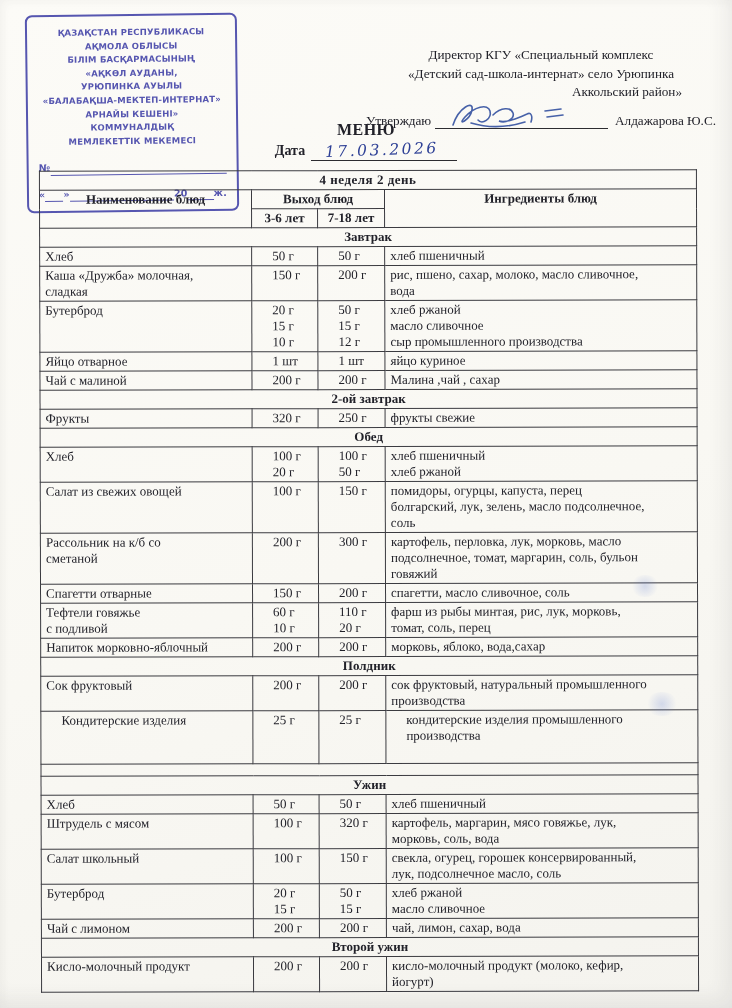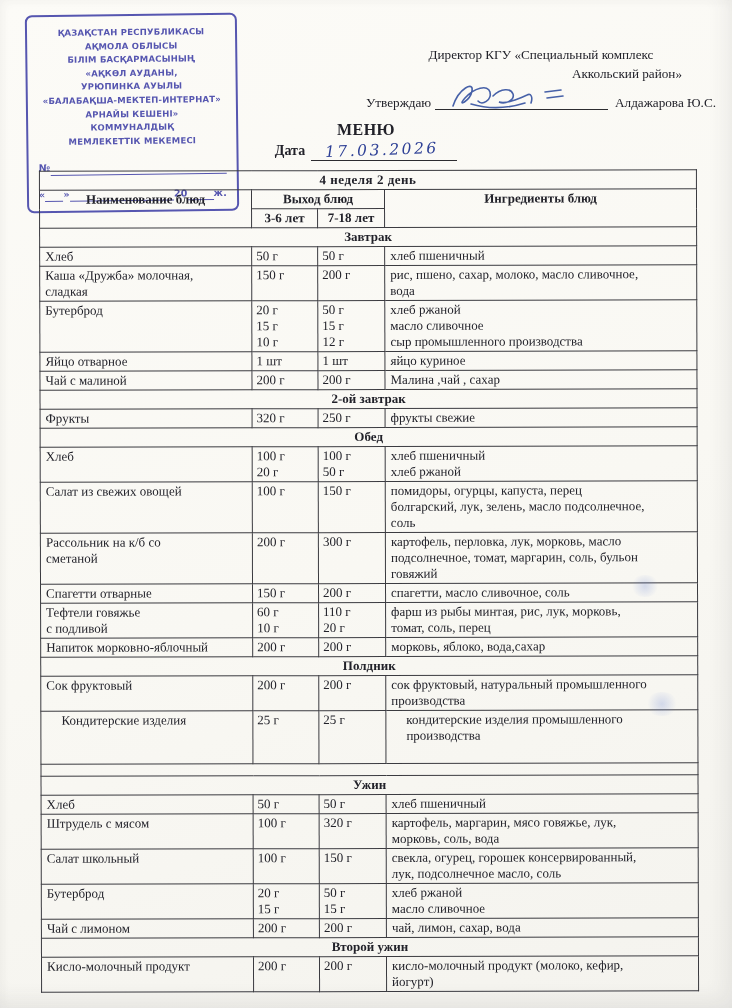--- a/index.html
+++ b/index.html
@@ -56,21 +56,21 @@
   }
   .menu-table td {
     border:1.4px solid #3b3b40; padding:1px 5px 1px 5px;
     vertical-align:top; white-space:pre-line; line-height:16px;
     overflow:hidden;
   }
   .menu-table td.week,
   .menu-table td.ch,
   .menu-table td.section { text-align:center; font-weight:700; white-space:normal; }
   .menu-table td.week { letter-spacing:.5px; }
-  .menu-table td.portion { padding-left:4px; }
+  .menu-table td.portion { padding-left:20px; }
   .menu-table td.spacer { height:11px; padding:0; }
   tr.tall td { height:50px;padding-left:20px; }
 
   
   .smudge { position:absolute; border-radius:50%; pointer-events:none;
     background:radial-gradient(circle, rgba(80,110,205,.22) 0%, rgba(80,110,205,0) 70%); }
   .smudge-1 { left:630px; top:575px; width:30px; height:22px; }
   .smudge-2 { left:645px; top:692px; width:34px; height:24px; }
 </style>
 </head>
@@ -98,20 +98,21 @@
     <span>»</span>
     <span class="stamp-ul w60 grow"></span>
     <span>20</span>
     <span class="stamp-ul w26"></span>
     <span>ж.</span>
   </div>
 </div>
 
 <div class="approval">
   <div class="apr-c">Директор КГУ «Специальный комплекс</div>
+  <div class="apr-c">«Детский сад-школа-интернат» село Урюпинка</div>
   <div class="apr-r">Аккольский район»</div>
   <div class="apr-sign">
     <span>Утверждаю</span>
     <span class="sign-line">
       <svg class="signature-svg" width="156" height="34" viewBox="0 0 156 34">
         <g fill="none" stroke="#2f4d9e" stroke-width="1.6" stroke-linecap="round" opacity="0.88">
           <path d="M12 27 C 18 9, 33 2, 31 12 C 29 22, 15 29, 24 19 C 33 9, 47 5, 49 13 C 51 21, 41 27, 37 22"></path>
           <path d="M52 17 C 60 9, 70 9, 72 15 C 74 21, 64 26, 58 23 C 66 25, 77 20, 86 16 C 90 14, 92 18, 90 24"></path>
           <path d="M30 25 C 50 31, 68 29, 84 24"></path>
           <path d="M104 13 L 120 11"></path>

